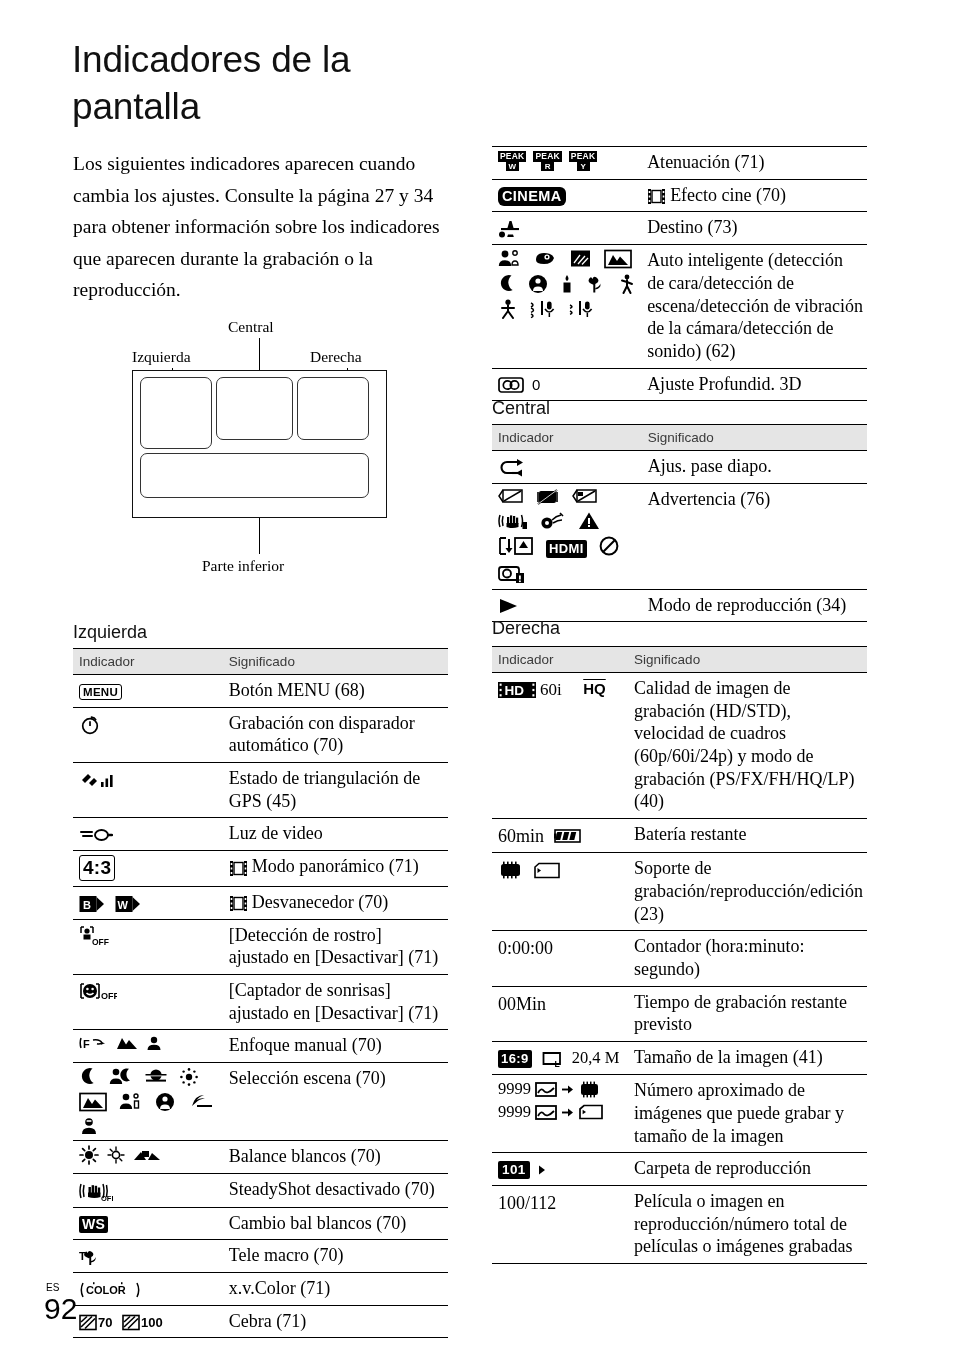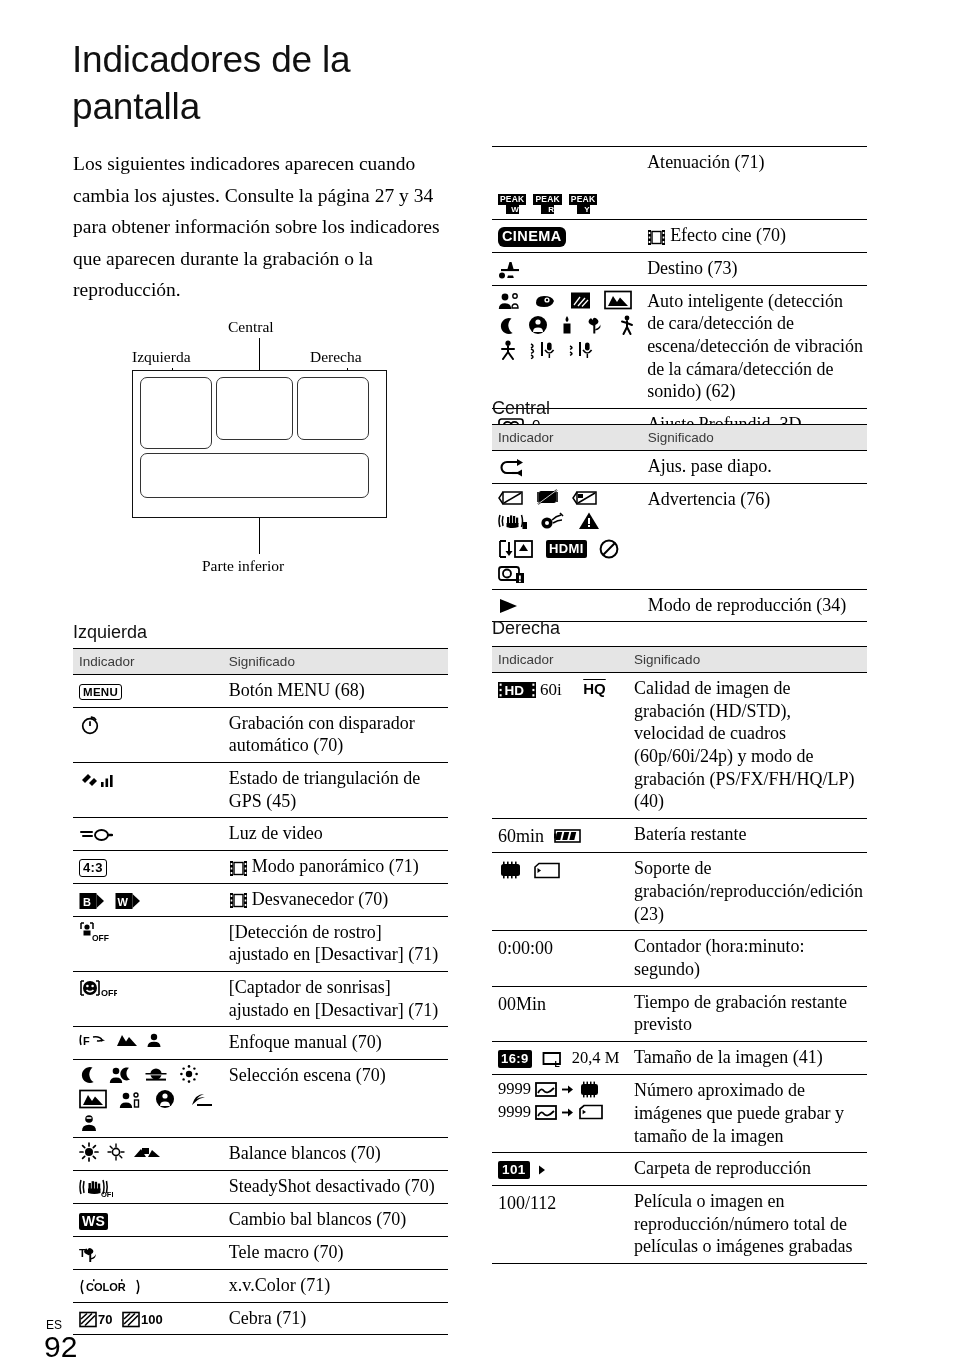--- a/index.html
+++ b/index.html
@@ -86,56 +86,56 @@
     border-top:1.1px solid #000;
     padding:4px 4px 5px 6px;
     font-size:18px;
     line-height:1.26;
     vertical-align:top;
   }
   table.ind tr.last td{border-bottom:1.1px solid #000;}
   td.cind{width:148px;}
   td.cmean{width:227px;}
   .ir{display:flex;flex-wrap:wrap;align-items:center;gap:4px 7px;}
-  .ir2{display:flex;flex-wrap:wrap;align-items:flex-end;gap:5px 12px;max-width:145px;}
+  .ir2{display:flex;flex-wrap:wrap;align-items:flex-start;gap:5px 12px;max-width:145px;}
 
   .boxed{
     display:inline-block;border:1.4px solid #000;border-radius:3px;
     padding:0px 3px;font-family:"Liberation Sans", sans-serif;
     font-weight:700;font-size:11.5px;line-height:1.25;letter-spacing:0.3px;
     vertical-align:middle;
   }
   .inv{
     display:inline-block;background:#000;color:#fff;
     padding:1px 4px;border-radius:2px;
     font-family:"Liberation Sans", sans-serif;
     font-weight:700;font-size:12px;line-height:1.2;letter-spacing:0.4px;
     vertical-align:middle;
   }
   .peak{
-    display:inline-block;vertical-align:middle;text-align:right;margin-top:43px;
+    display:inline-block;vertical-align:middle;text-align:center;
   }
   .peak .p1{
     display:block;background:#000;color:#fff;font-family:"Liberation Sans",sans-serif;
     font-weight:700;font-size:8.5px;line-height:1.25;padding:0 2px;letter-spacing:0.2px;
   }
   .peak .p2{
     display:block;background:#000;color:#fff;font-family:"Liberation Sans",sans-serif;
     font-weight:700;font-size:8px;line-height:1.2;width:13px;margin:0 auto;
   }
   .txt{font-family:"Liberation Serif", serif;font-size:18px;vertical-align:middle;}
   .txts{font-family:"Liberation Sans", sans-serif;font-size:13px;font-weight:700;vertical-align:middle;}
   .ul{text-decoration:overline;font-family:"Liberation Sans",sans-serif;font-weight:700;font-size:14px;}
 
   svg{display:block;}
   .svgi{display:inline-block;vertical-align:middle;}
 
   
   .folio{position:absolute;left:44px;top:1283px;font-family:"Liberation Sans", sans-serif;}
-  .folio .es{font-size:12px;display:block;line-height:1;margin-left:2px;margin-top:36px;}
+  .folio .es{font-size:10px;display:block;line-height:1;margin-left:2px;}
   .folio .num{font-size:30px;display:block;line-height:1.05;}
 </style>
 </head>
 <body>
 
 <div class="page">
 
   <div class="title">Indicadores de la pantalla</div>
 
   <div class="intro">Los siguientes indicadores aparecen cuando cambia los ajustes. Consulte la página 27 y 34 para obtener información sobre los indicadores que aparecen durante la grabación o la reproducción.</div>
@@ -216,21 +216,21 @@
               <path d="M29 10 H33" stroke-width="2.4"></path>
             </g>
           </svg>
         </span>
       </td>
       <td class="cmean">Luz de video</td>
     </tr>
 
     <tr>
       <td class="cind">
-        <span class="boxed" style="font-size:13px;padding:0 3px;">4:3</span>
+        <span class="boxed" style="font-size:19px;padding:0 3px;">4:3</span>
       </td>
       <td class="cmean">
         <span class="svgi" style="margin-right:4px;">
           <svg width="19" height="19" viewBox="0 0 19 19">
                 <g fill="#000">
                   <rect x="1" y="2" width="3" height="15"></rect>
                   <rect x="15" y="2" width="3" height="15"></rect>
                   <rect x="5" y="3.5" width="9" height="12" fill="none" stroke="#000" stroke-width="1.4"></rect>
                 </g>
                 <g fill="#fff">

